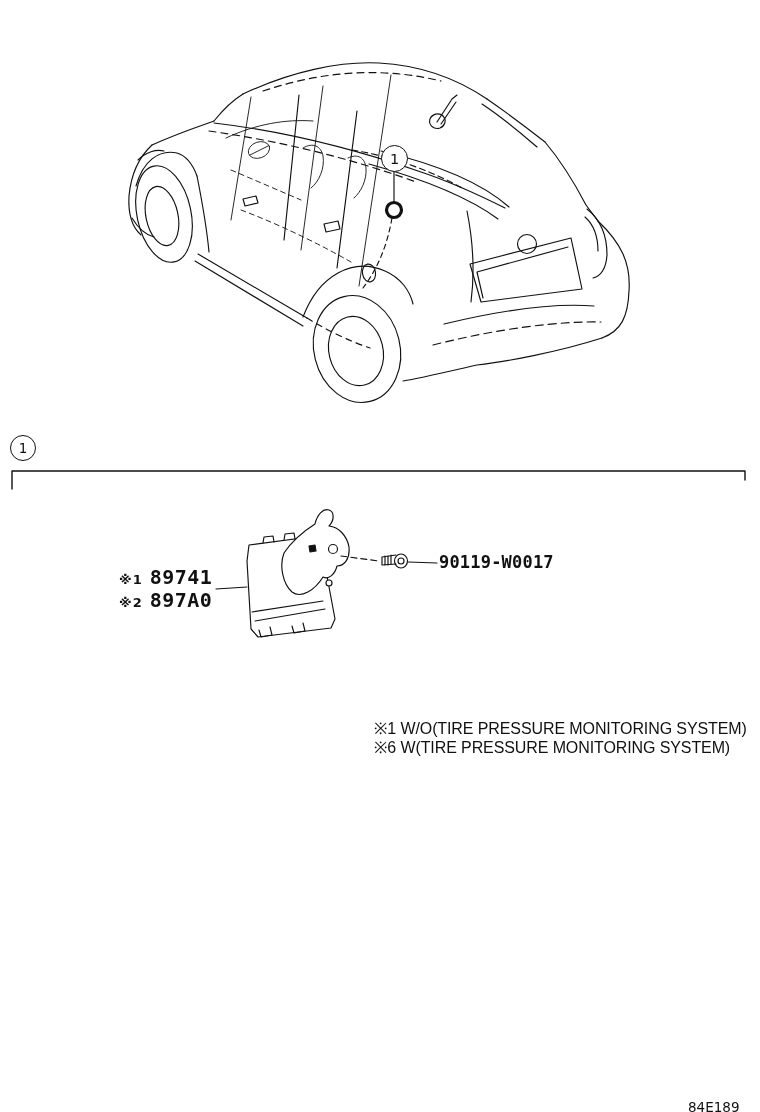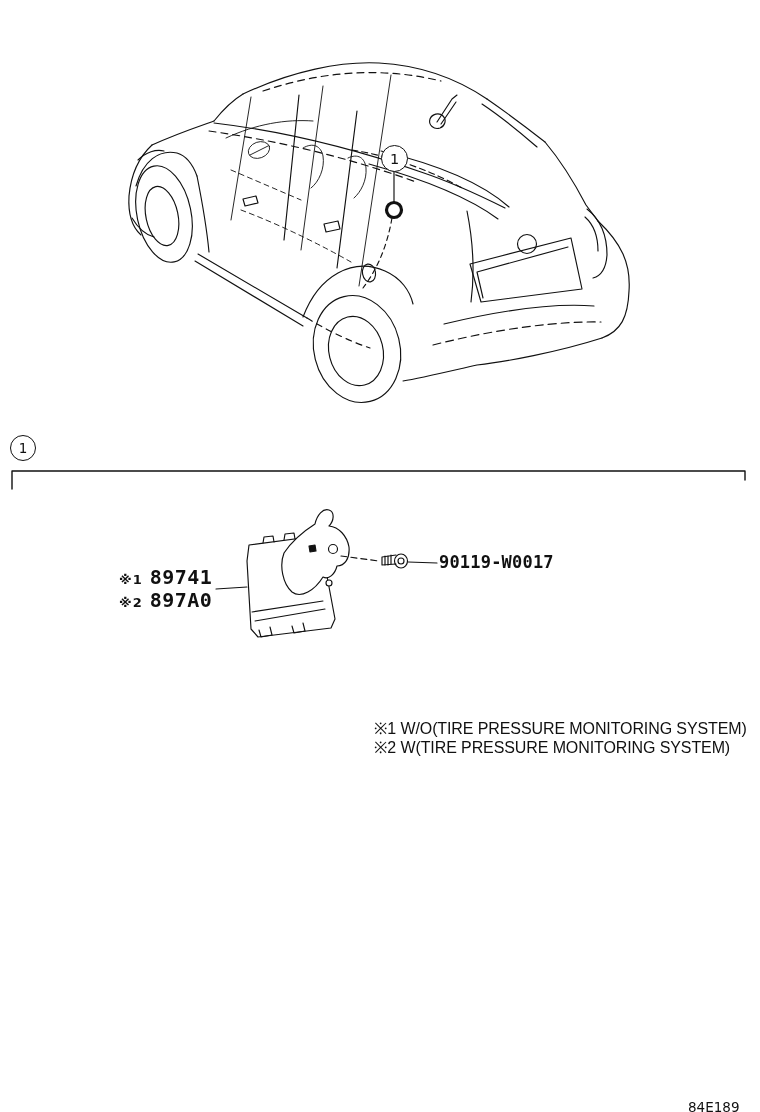--- a/index.html
+++ b/index.html
@@ -145,17 +145,17 @@
   </div>
   <div class="variant-row" style="top:588px;">
     <span class="marker">※2</span>
     <span class="pn">897A0</span>
   </div>
 
   <div class="fastener-pn abs">90119-W0017</div>
 
   <div class="notes">
     <div>※1 W/O(TIRE PRESSURE MONITORING SYSTEM)</div>
-    <div>※2 W(TIRE PRESSURE MONITORING SYSTEM)</div>
+    <div>※6 W(TIRE PRESSURE MONITORING SYSTEM)</div>
   </div>
 
   <div class="figure-code abs">84E189</div>
 </div>
 
 </body></html>

